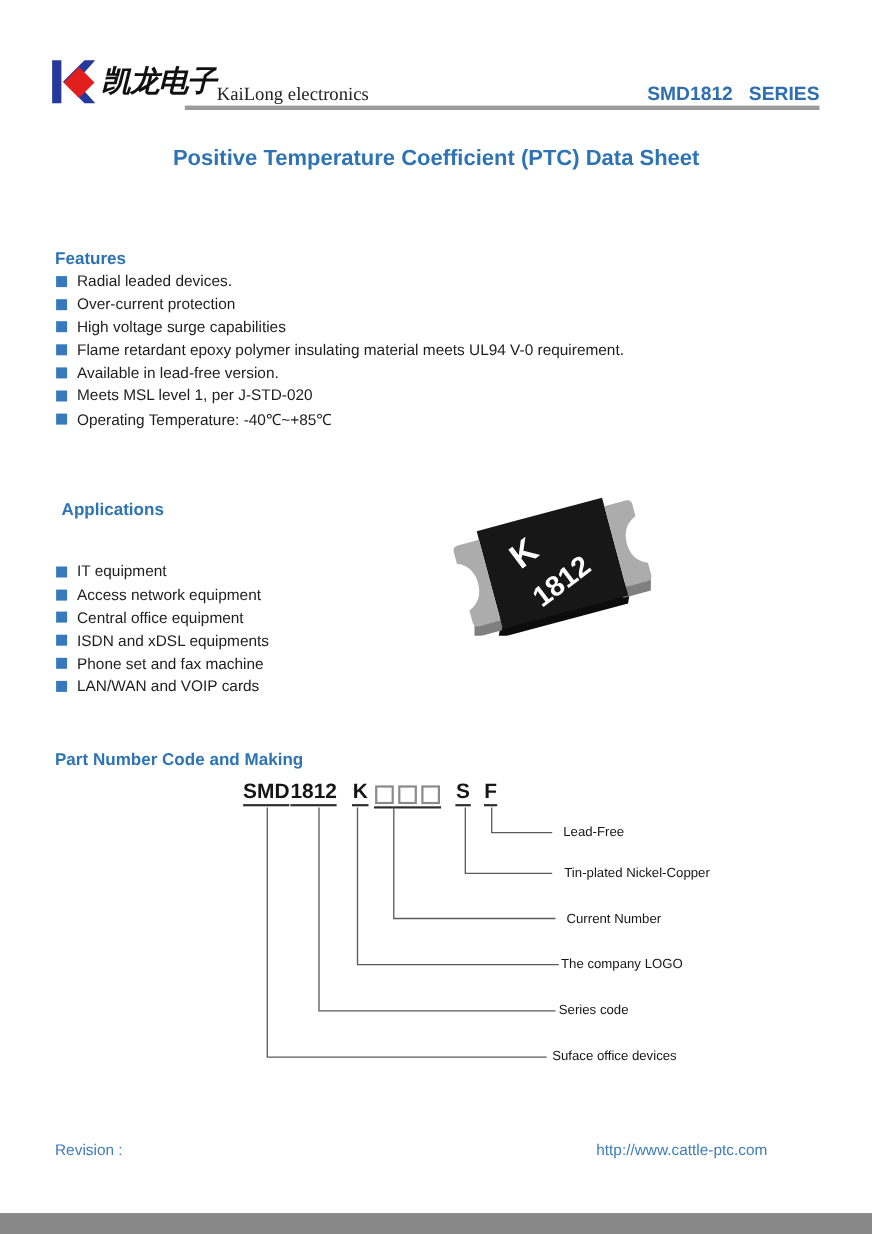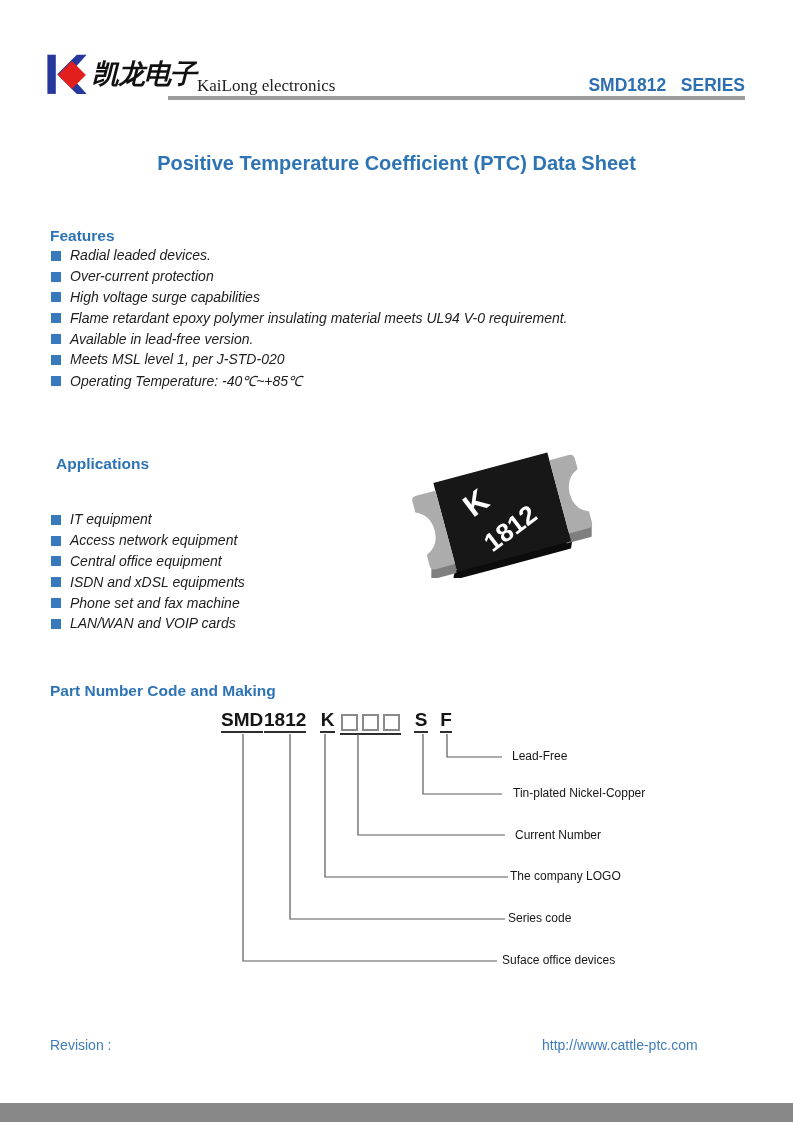--- a/index.html
+++ b/index.html
@@ -31,29 +31,29 @@
     right:48px;top:75px;
     font-size:17.5px;font-weight:700;color:#2E6FB2;
     white-space:pre;
   }
   .header-rule{
     left:168px;top:96px;width:577px;height:4px;background:#9C9C9C;
   }
 
   
   .doc-title{
-    left:0;top:152px;width:793px;text-align:center;
+    left:0;top:133px;width:793px;text-align:center;
     font-size:20px;font-weight:700;color:#2E74B5;
   }
 
   .sec-heading{
     font-size:15.5px;font-weight:700;color:#2E74B5;white-space:nowrap;text-align:right;
   }
 
-  .blist{left:51px;list-style:none;margin:0;padding:0;font-style:italic;}
+  .blist{left:51px;list-style:none;margin:0;padding:0;}
   .blist li{
     height:20.8px;display:flex;align-items:center;gap:9px;
   }
   .bullet{
     width:10px;height:10px;background:#3879BE;flex:0 0 auto;margin-top:1px;
   }
   .blist .txt{font-size:14px;color:#1d1d1d;white-space:nowrap;}
 
   
   .tok{

